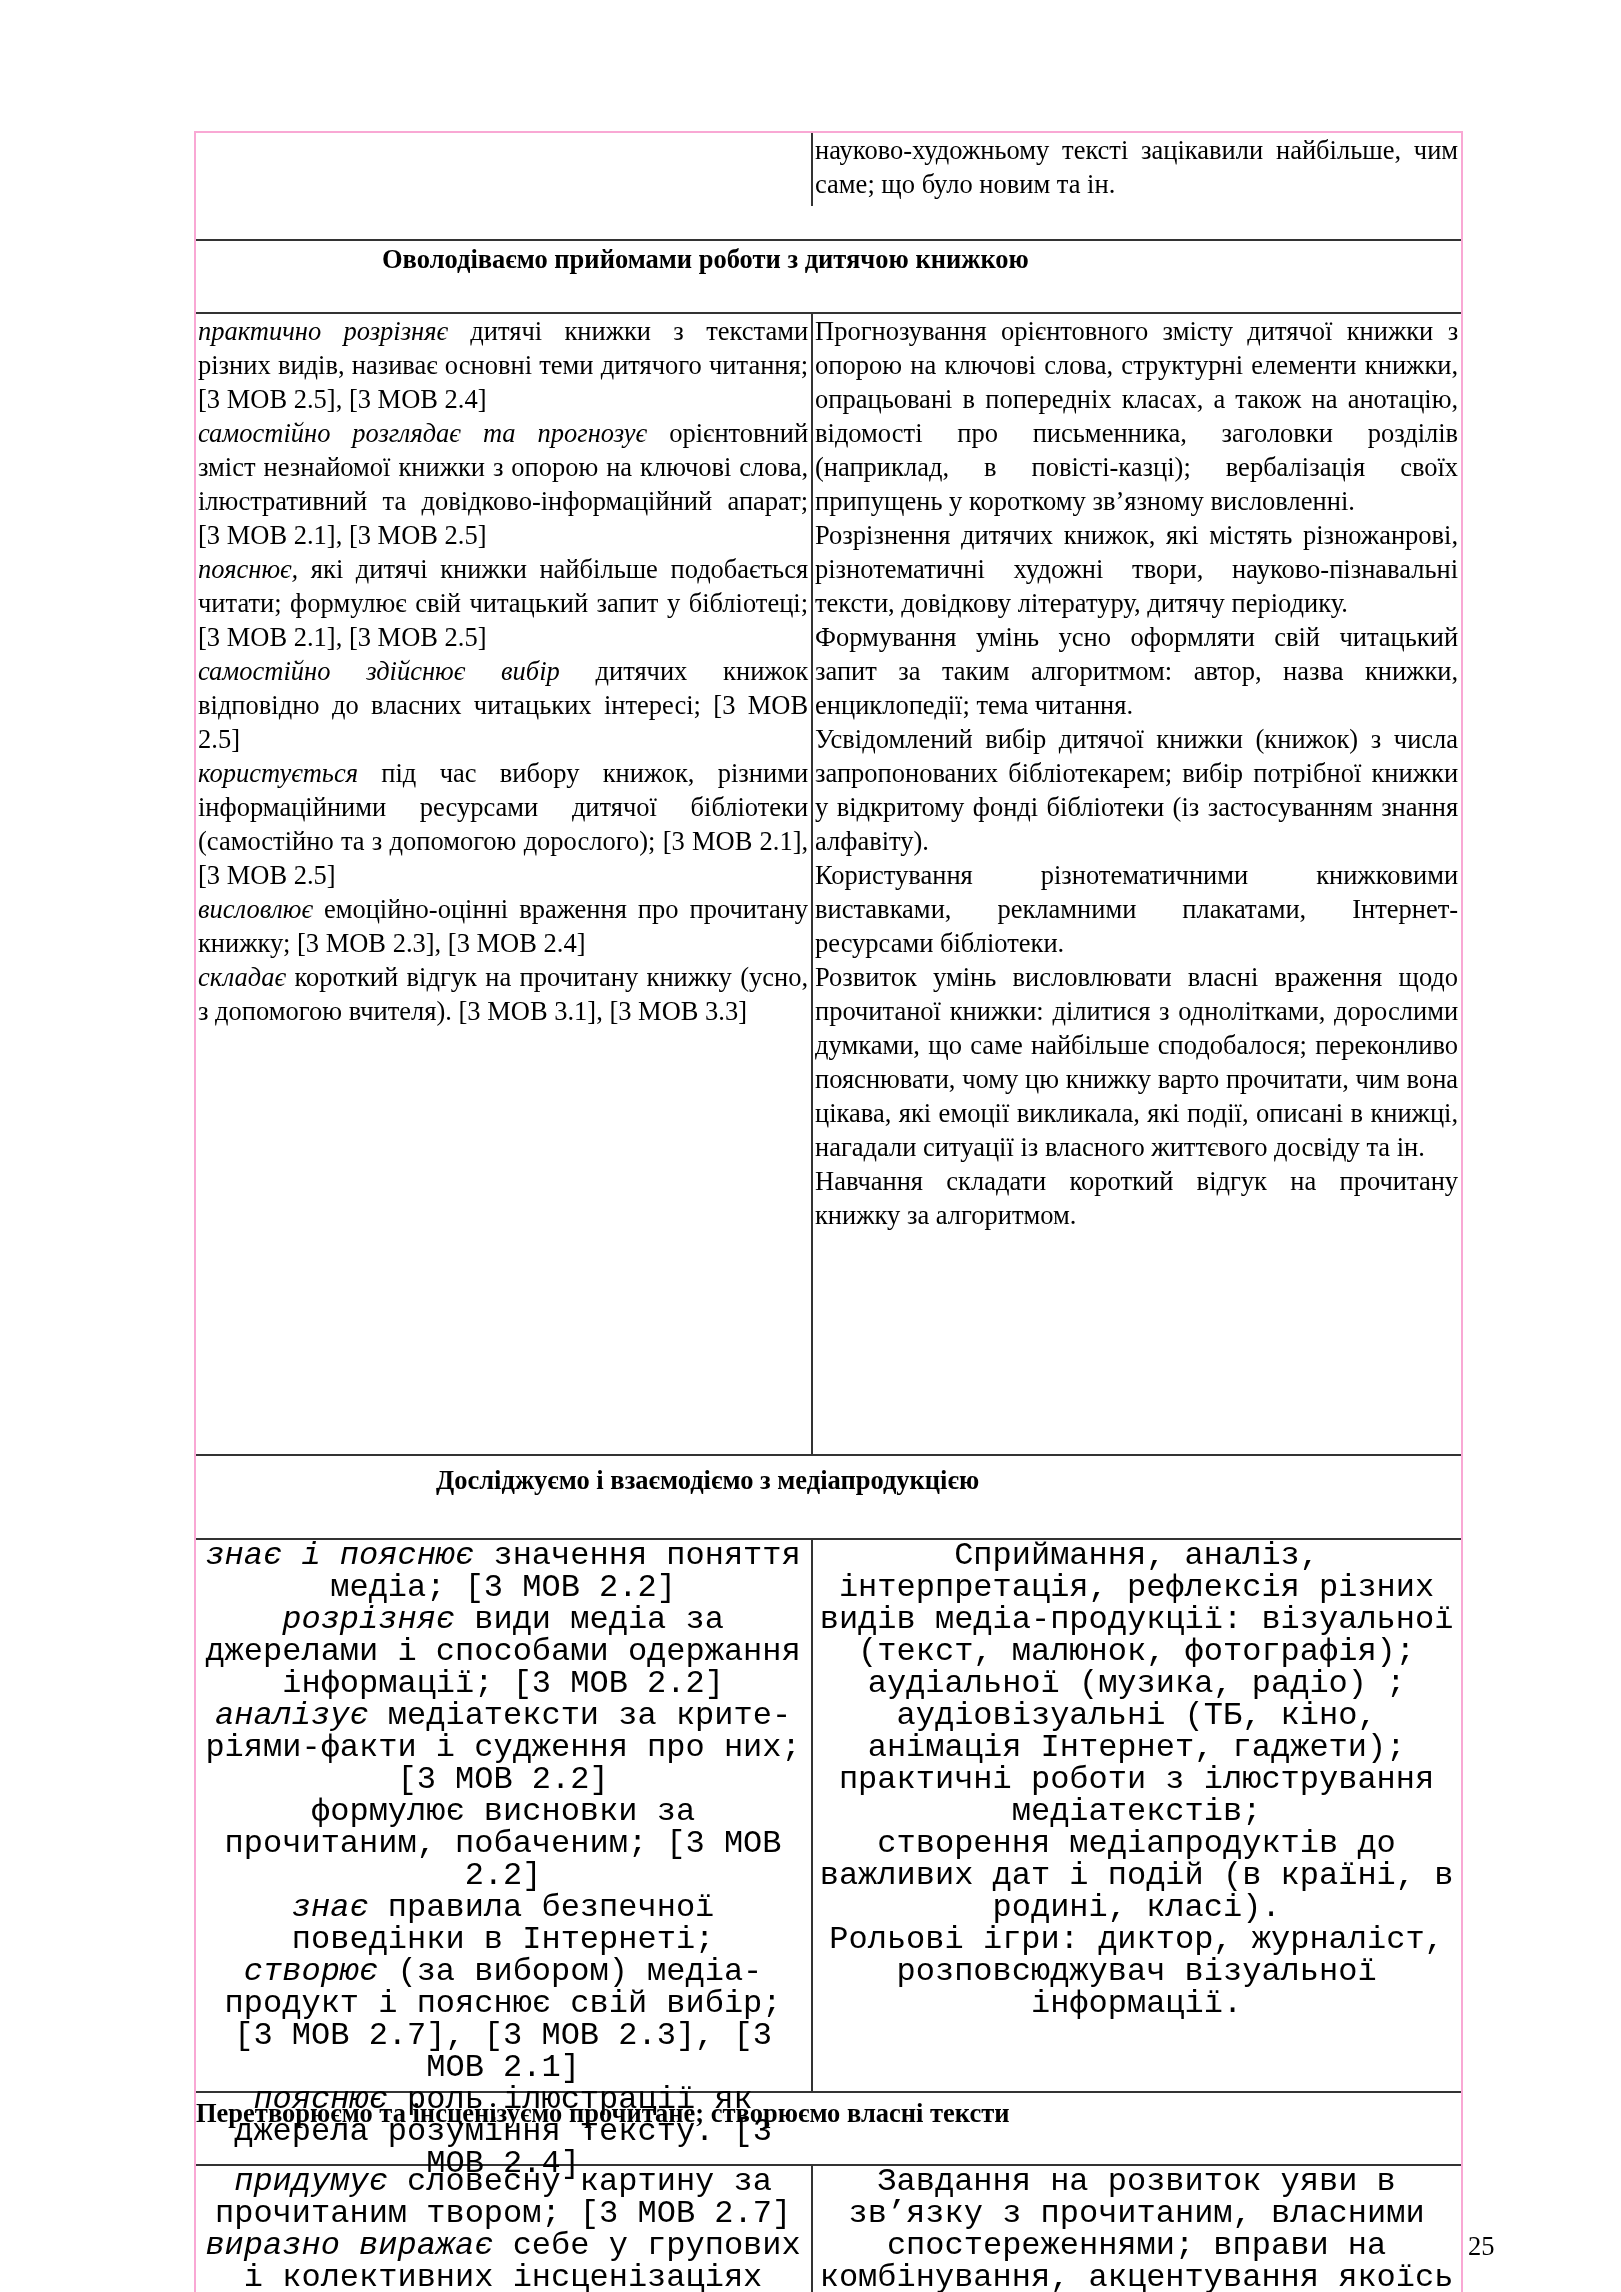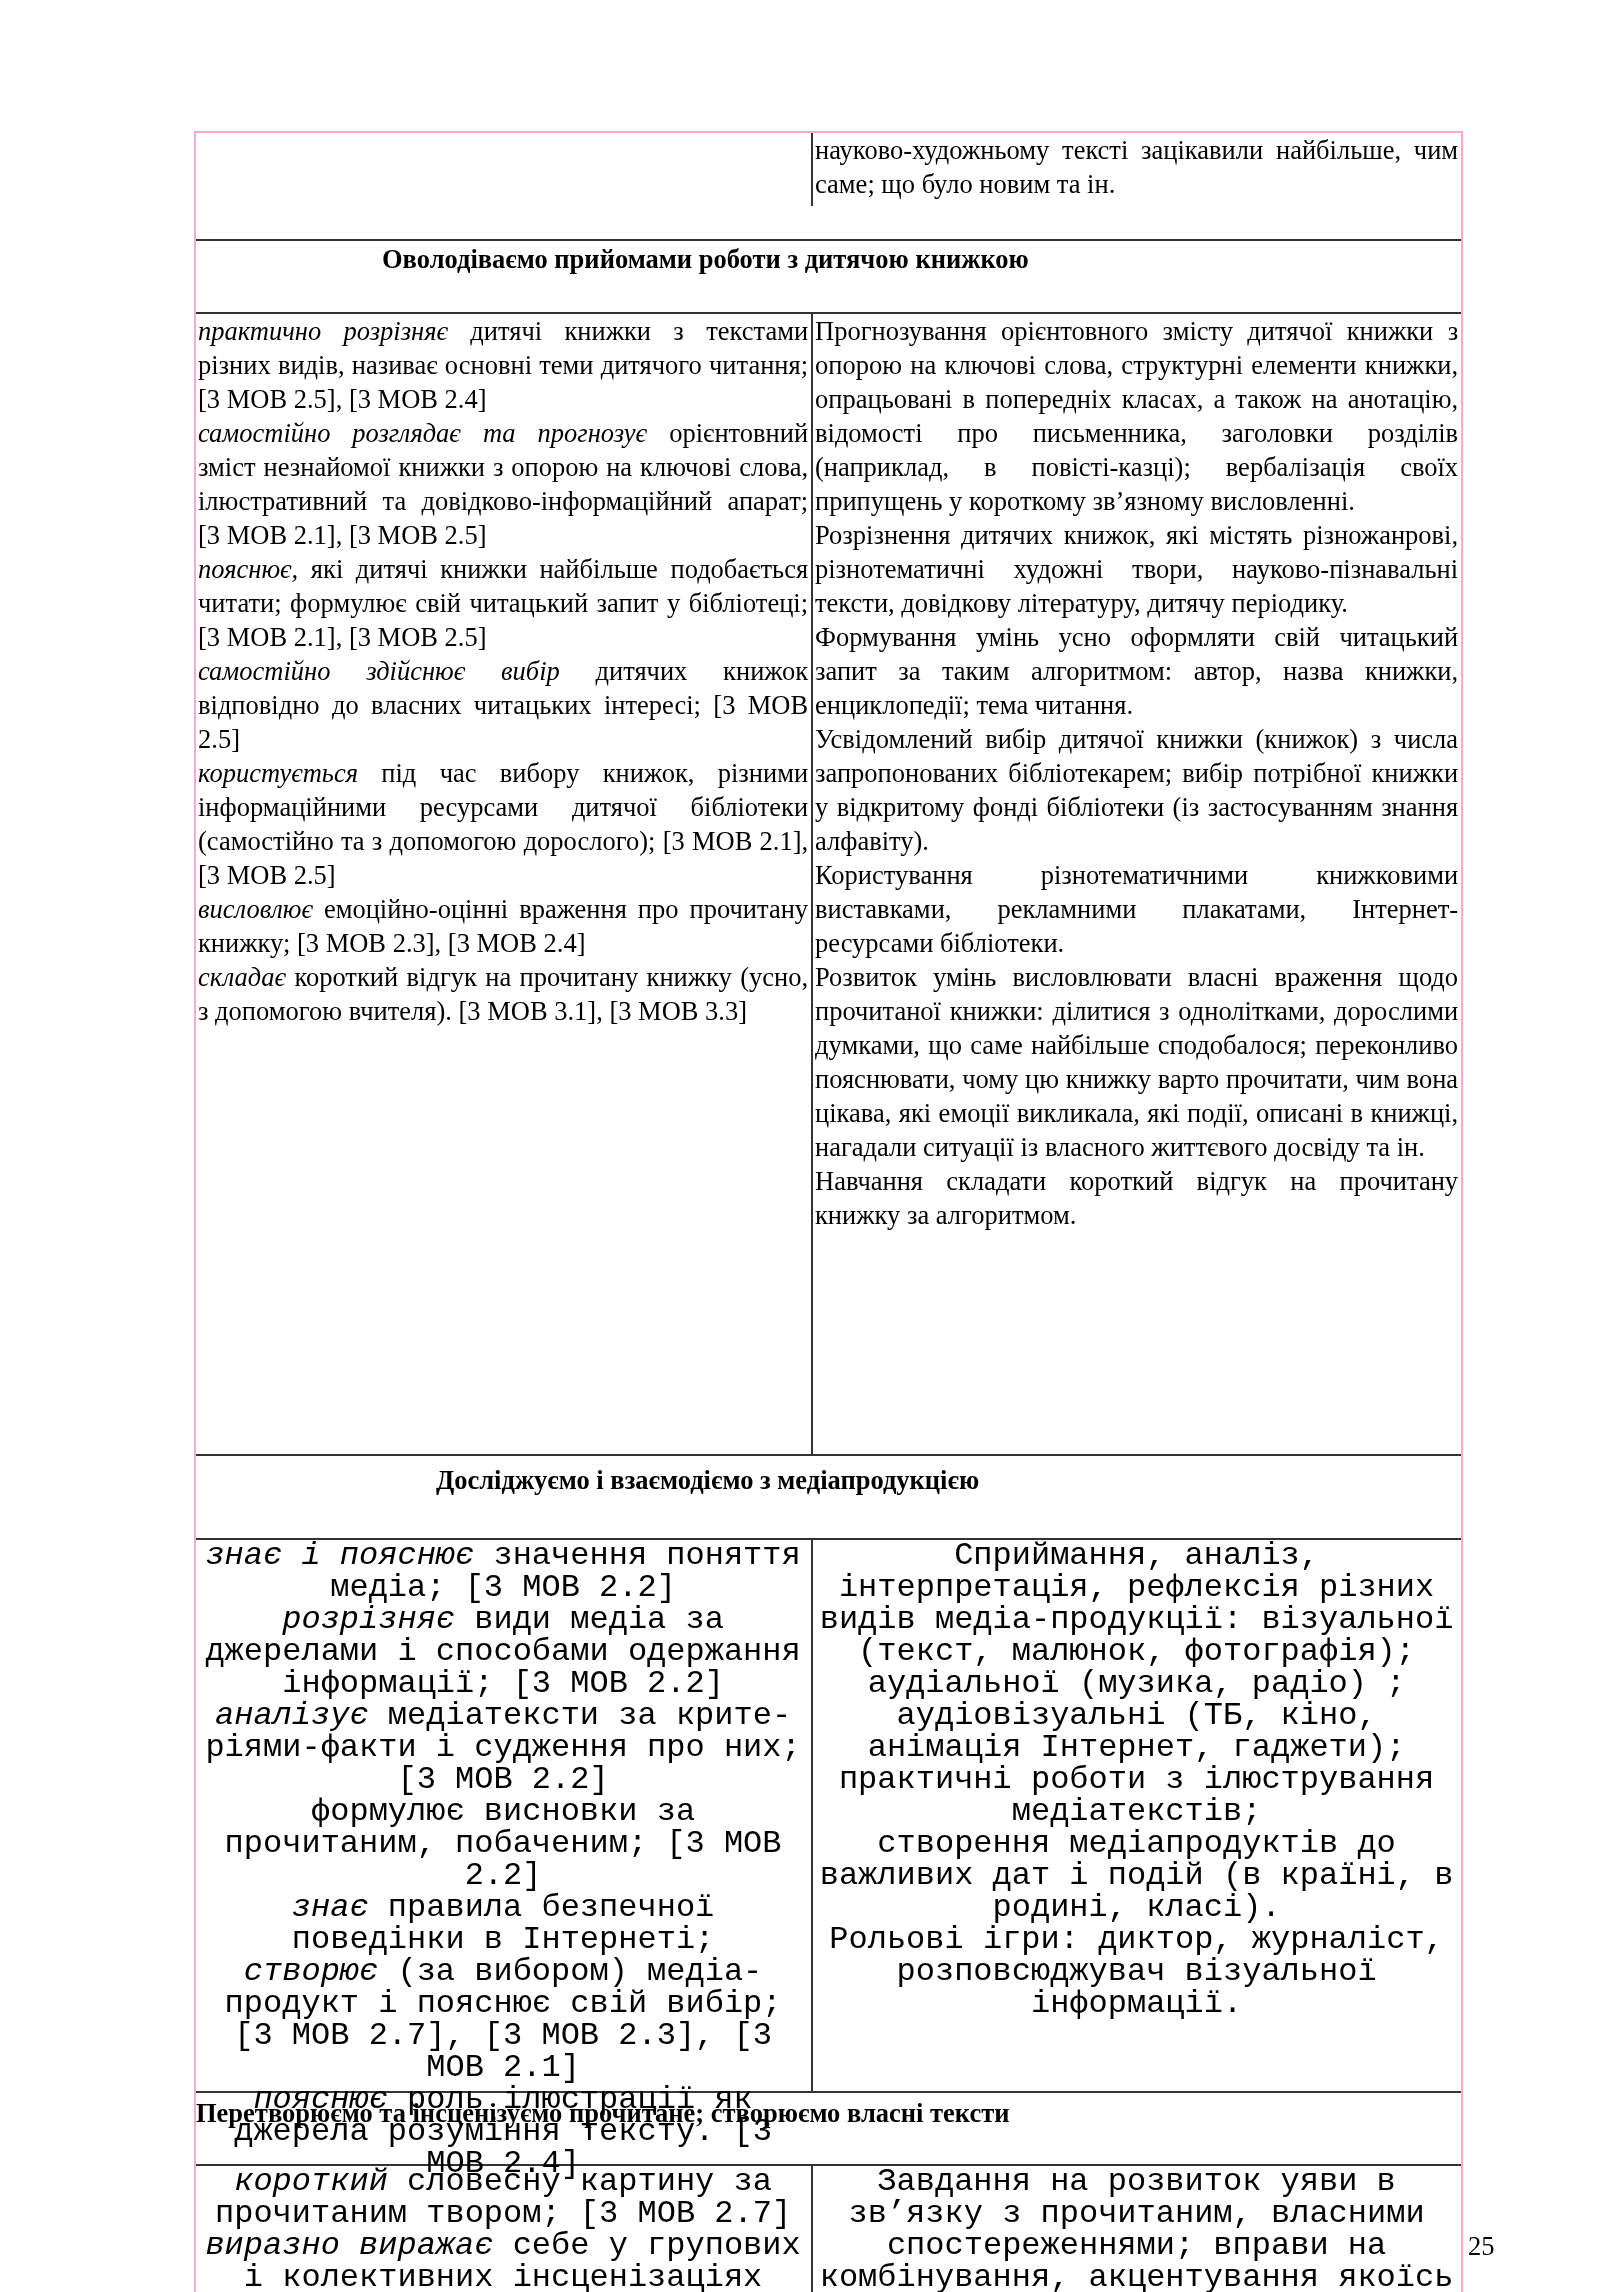--- a/index.html
+++ b/index.html
@@ -91,21 +91,21 @@
         <p class="para small">Рольові ігри: диктор, журналіст, розповсюджувач візуальної інформації.</p>
       </div>
   </div>
 
   <div class="row rh3">
     <div class="hdr">Перетворюємо та інсценізуємо прочитане; створюємо власні тексти</div>
   </div>
 
   <div class="row r3">
     <div class="cell left">
-        <p class="para small"><span class="it">короткий</span><span> словесну картину за прочитаним твором; [3 МОВ 2.7]</span></p>
+        <p class="para small"><span class="it">придумує</span><span> словесну картину за прочитаним твором; [3 МОВ 2.7]</span></p>
         <p class="para small"><span class="it">виразно виражає</span><span> себе у групових і колективних інсценізаціях прочитаного;</span></p>
       </div>
     <div class="cell right">
         <p class="para small">Завдання на розвиток уяви в зв’язку з прочитаним, власними спостереженнями; вправи на комбінування, акцентування якоїсь виразної, незвичайної ознаки; заохочення до</p>
       </div>
   </div>
 </div>
 
 <div class="page-num">25</div>
 

